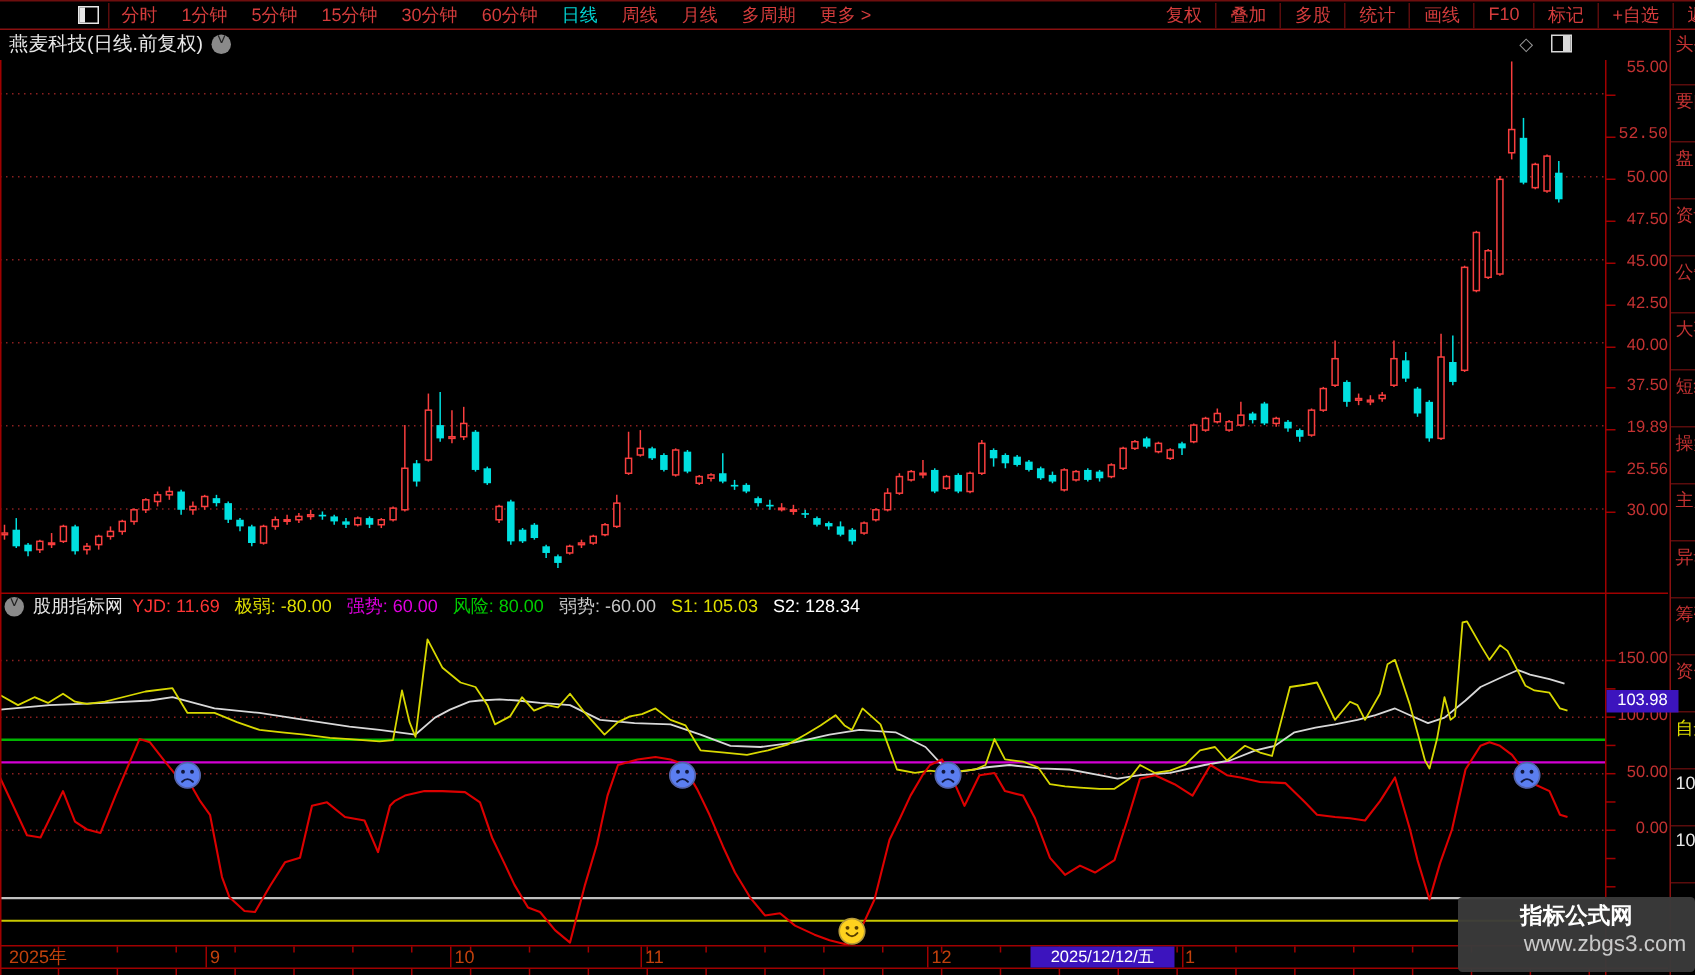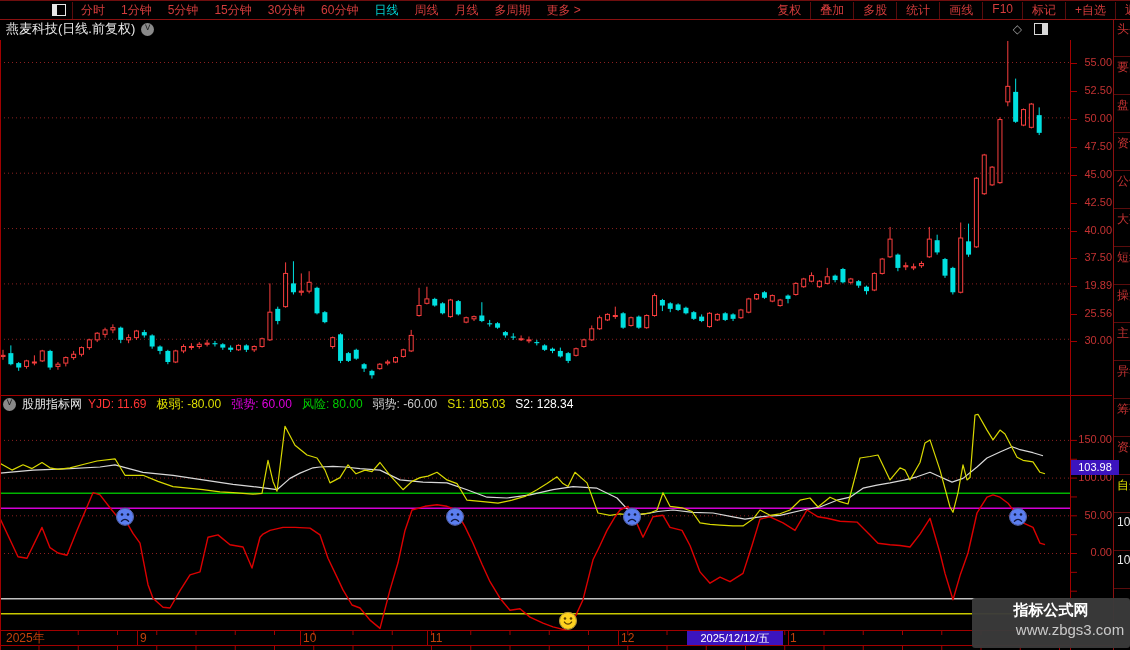--- a/index.html
+++ b/index.html
@@ -798,22 +798,22 @@
       </g>
     </svg>
 
   <div class="sub-header">
     <span class="chev-circle gray">˅</span>
     <span class="src">股朋指标网</span>
     <span id="ind-fields"><span class="fld" style="color: rgb(255, 52, 52);">YJD: 11.69</span><span class="fld" style="color: rgb(222, 222, 0);">极弱: -80.00</span><span class="fld" style="color: rgb(222, 0, 222);">强势: 60.00</span><span class="fld" style="color: rgb(0, 204, 0);">风险: 80.00</span><span class="fld" style="color: rgb(200, 200, 200);">弱势: -60.00</span><span class="fld" style="color: rgb(222, 222, 0);">S1: 105.03</span><span class="fld" style="color: rgb(255, 255, 255);">S2: 128.34</span></span>
   </div>
 
   <div id="main-axis">
-      <div class="axlabel" style="top: 57px;">55.00</div>
-      <div class="axlabel" style="top: 85px;">52.50</div>
+      <div class="axlabel" style="top: 40px;">55.00</div>
+      <div class="axlabel" style="top: 85px; font-family: Liberation Mono, monospace;">52.50</div>
       <div class="axlabel" style="top: 113px;">50.00</div>
       <div class="axlabel" style="top: 141px;">47.50</div>
       <div class="axlabel" style="top: 169px;">45.00</div>
       <div class="axlabel" style="top: 197px;">42.50</div>
       <div class="axlabel" style="top: 225px;">40.00</div>
       <div class="axlabel" style="top: 252px;">37.50</div>
       <div class="axlabel" style="top: 280px;">19.89</div>
       <div class="axlabel" style="top: 308px;">25.56</div>
       <div class="axlabel" style="top: 335px;">30.00</div>
     </div>

